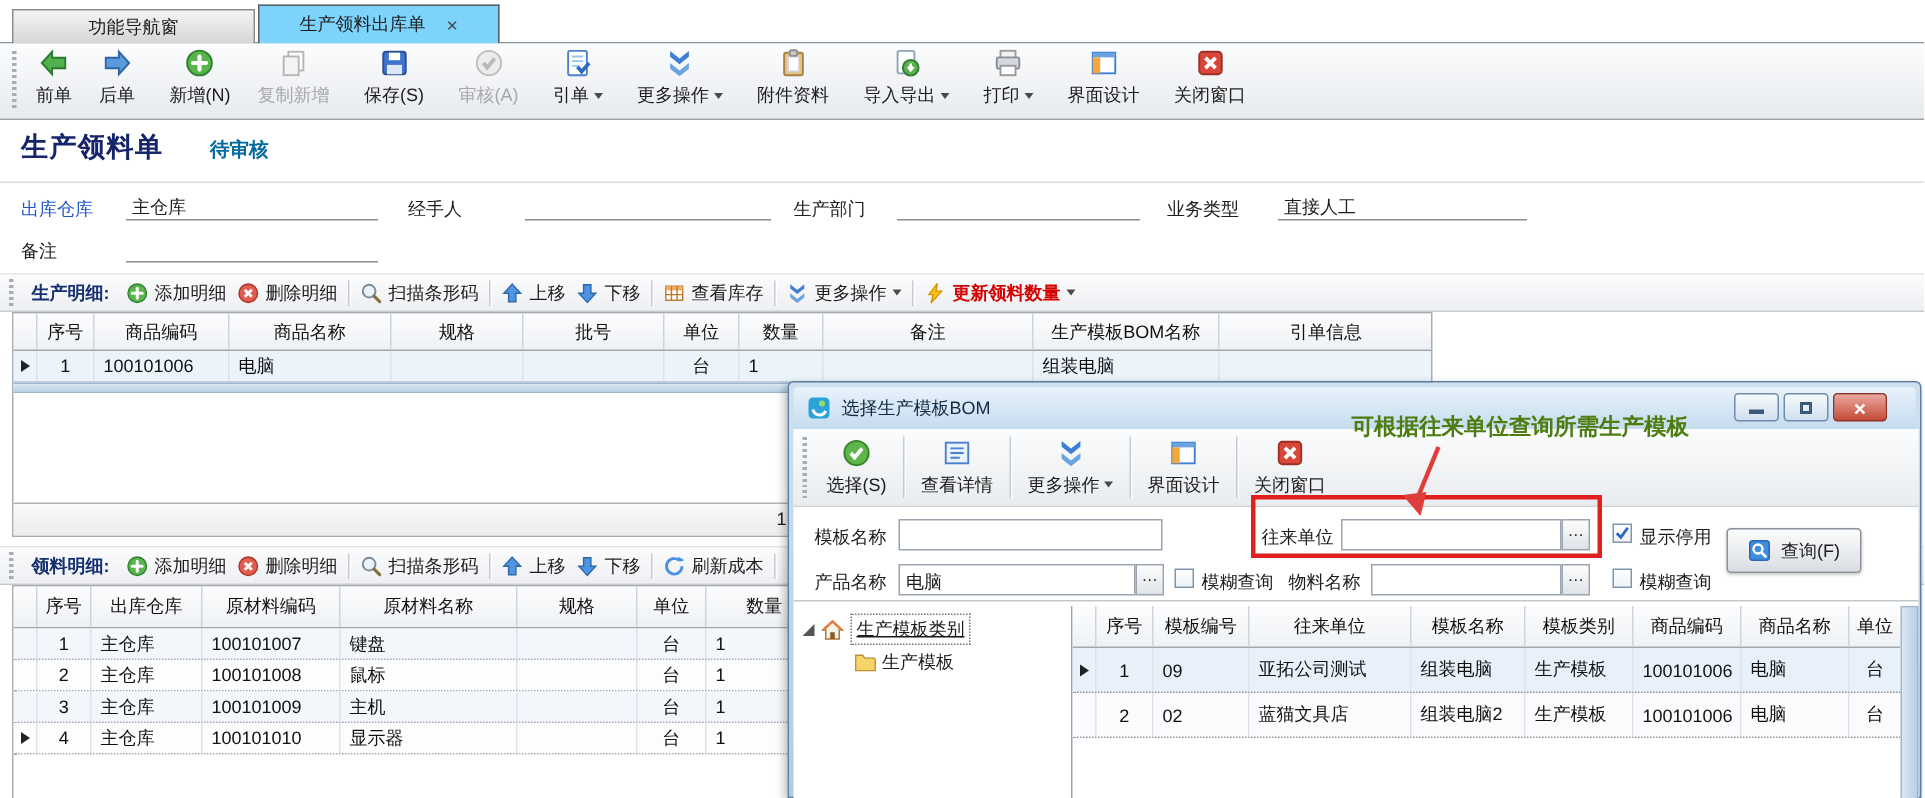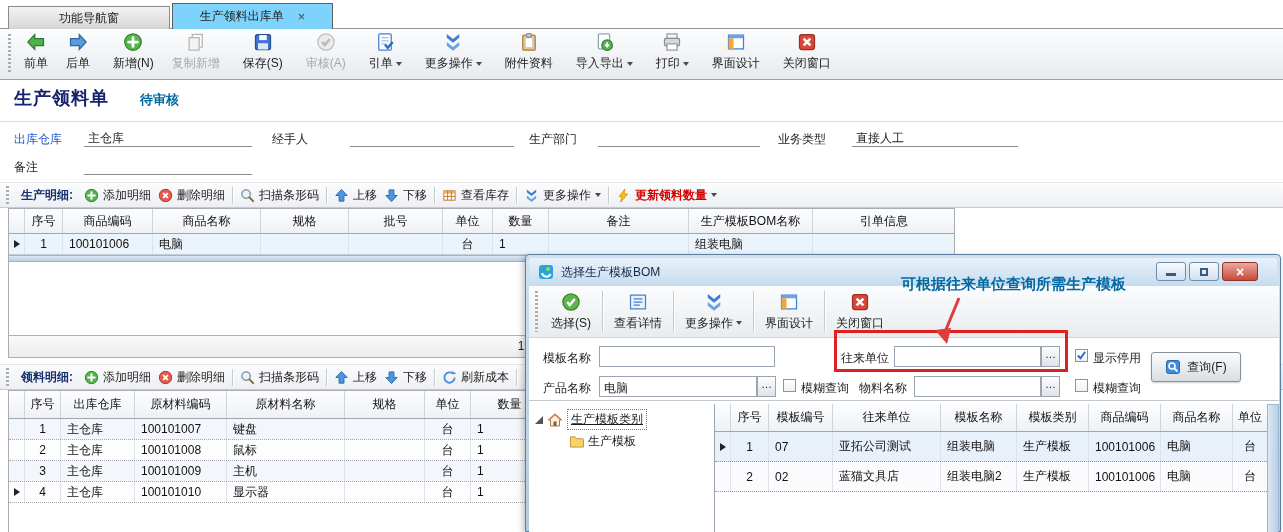--- a/index.html
+++ b/index.html
@@ -59,21 +59,21 @@
           border-radius:3px 3px 0 0;}
   .mtitle-text{font-size:12px;color:#102a43;}
   .winbtn{position:absolute;top:7px;height:19px;border:1px solid #6f8cab;border-radius:3px;
           background:linear-gradient(#f7fafd,#cfe0ef);display:flex;align-items:center;justify-content:center;}
   .winbtn.close{background:linear-gradient(#e9a99f,#c64b38);border-color:#8e3325;color:#fff;font-weight:bold;font-size:14px;line-height:1;}
   .minbar{width:10px;height:3px;background:#3a5a7a;margin-top:6px;}
   .maxbox{width:8px;height:8px;border:2px solid #3a5a7a;}
   .mbody{position:absolute;left:3px;top:31px;width:750px;height:247px;background:#fff;overflow:visible;}
   .mtoolbar{position:absolute;left:0;top:0;width:750px;height:52px;background:linear-gradient(#fbfcfd,#e9ecef);
             border-bottom:1px solid #cdd2d8;display:flex;align-items:stretch;padding-left:2px;}
-  .annotation{position:absolute;font-size:15px;font-weight:bold;color:#0369a1;white-space:nowrap;z-index:30;text-align:center;}
+  .annotation{position:absolute;font-size:15px;font-weight:bold;color:#4d7c0f;white-space:nowrap;z-index:30;text-align:center;}
   .redbox{position:absolute;border:3px solid #e01f1f;z-index:25;}
   .minput{position:absolute;height:21px;border:1px solid #9aa5b1;background:#fff;font-size:12px;padding:3px 0 0 4px;white-space:nowrap;}
   .ellip{position:absolute;width:19px;height:21px;border:1px solid #9aa5b1;background:linear-gradient(#fdfdfd,#dfe3e7);
          display:flex;align-items:center;justify-content:center;font-size:11px;padding-bottom:5px;}
   .cb{position:absolute;width:13px;height:13px;border:1px solid #7f96ad;background:linear-gradient(#fff,#eef2f6);
       display:flex;align-items:center;justify-content:center;}
   .qbtn{position:absolute;width:90px;height:30px;border:1px solid #8a9099;border-radius:3px;
         background:linear-gradient(#fbfcfd,#d9dde2);display:flex;align-items:center;justify-content:center;gap:6px;
         box-shadow:0 1px 2px rgba(0,0,0,.2);font-size:12px;}
   .tree{position:absolute;left:2px;top:118px;width:184px;height:129px;background:#fff;border-right:1px solid #9aa5b1;}
@@ -576,21 +576,21 @@
           <span class="hcell" style="width:72px;">模板类别</span>
           <span class="hcell" style="width:72px;">商品编码</span>
           <span class="hcell" style="width:72px;">商品名称</span>
           <span class="hcell" style="width:34px;border-right:none;">单位</span>
         </div>
         <div class="drow" style="height:30px;background:#e8f1fa;border-bottom:1px dotted #8f959c;">
           <span class="cell" style="width:16px;">
               <span class="mark"></span>
             </span>
           <span class="cell" style="width:38px;">1</span>
-          <span class="cell cl" style="width:64px;">07</span>
+          <span class="cell cl" style="width:64px;">09</span>
           <span class="cell cl" style="width:108px;">亚拓公司测试</span>
           <span class="cell cl" style="width:76px;">组装电脑</span>
           <span class="cell cl" style="width:72px;">生产模板</span>
           <span class="cell cl" style="width:72px;">100101006</span>
           <span class="cell cl" style="width:72px;">电脑</span>
           <span class="cell" style="width:34px;border-right:none;">台</span>
         </div>
         <div class="drow" style="height:30px;background:#fbfbfd;border-bottom:1px dotted #8f959c;">
           <span class="cell" style="width:16px;"></span>
           <span class="cell" style="width:38px;">2</span>

